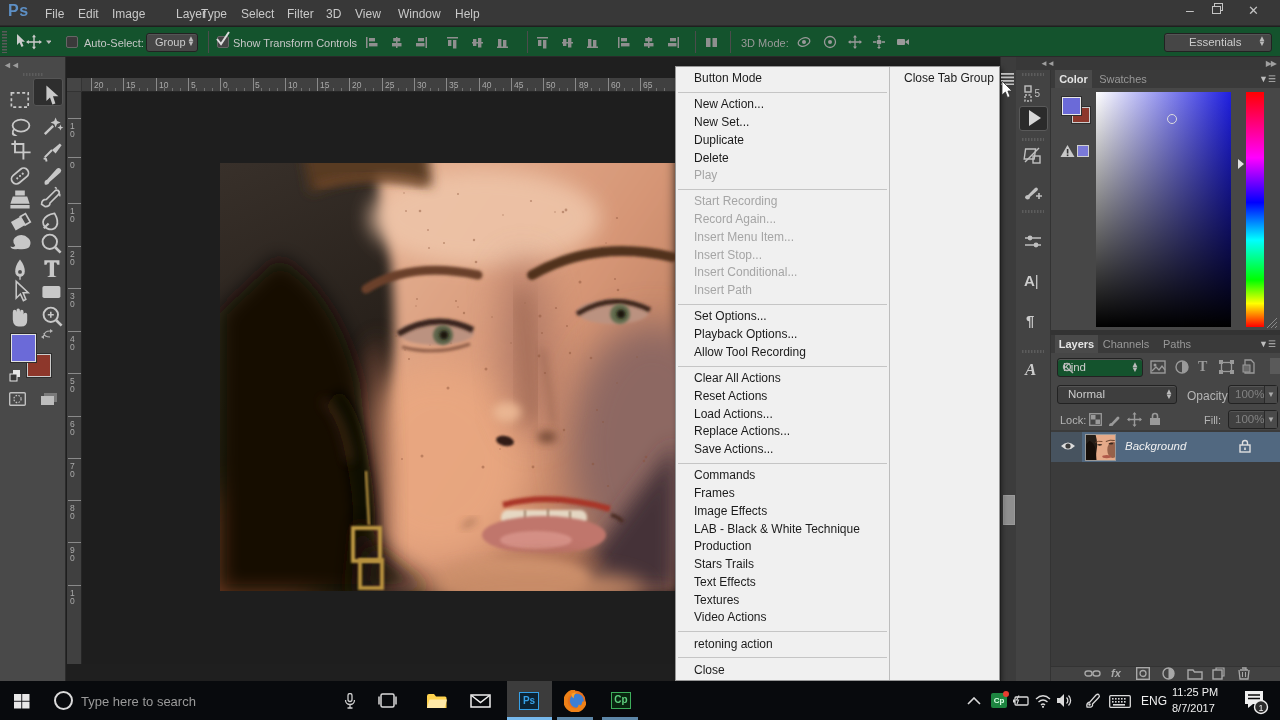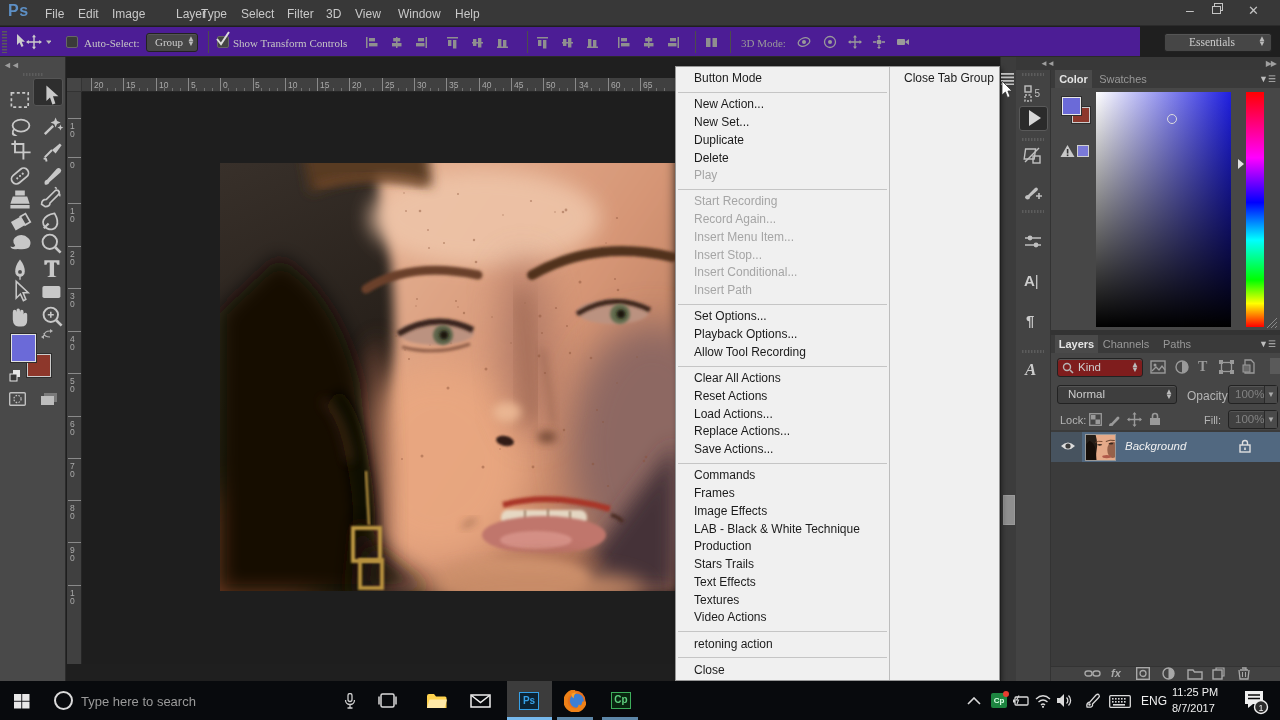--- a/index.html
+++ b/index.html
@@ -5,21 +5,21 @@
 html,body { width:1280px; height:720px; overflow:hidden; background:#1f1f1f;
   font-family:"Liberation Sans", sans-serif; }
 .abs { position:absolute; }
 #stage { position:relative; width:1280px; height:720px; }
 
 #menubar { left:0; top:0; width:1280px; height:26px; background:#383838; border-bottom:1px solid #2b2b2b;}
 #menubar span.m { position:absolute; top:7px; font-size:12px; color:#c9c9c9; }
 #pslogo { position:absolute; left:8px; top:2px; font-size:16px; font-weight:bold; color:#5d8fc4; letter-spacing:0.5px;}
 .winbtn { position:absolute; top:4px; color:#c4c4c4; font-size:11px; }
 
-#optbar { left:0; top:27px; width:1140px; height:30px; background:#4c1d95; border-bottom:1px solid #2a2a2a;font-family:Liberation Serif, serif;}
+#optbar { left:0; top:27px; width:1280px; height:30px; background:#14532d; border-bottom:1px solid #2a2a2a;}
 #optbar .txt { position:absolute; top:10px; font-size:11px; color:#c6c6c6; }
 .vsep { position:absolute; top:4px; width:1px; height:22px; background:#333; border-right:1px solid #4c4c4c;}
 .combo { position:absolute; background:#464646; border:1px solid #222;
   border-radius:3px; color:#cccccc; font-size:11.5px; box-shadow:inset 0 1px 0 #555;}
 .cbx { position:absolute; width:12px; height:12px; background:#3a3a3a; border:1px solid #666; border-radius:2px;}
 .updn { position:absolute; color:#bbb; font-size:8px; line-height:5px; }
 
 #toolbar { left:0; top:57px; width:66px; height:624px; background:#494949; border-right:1px solid #2c2c2c;}
 .tool { position:absolute; width:24px; height:24px; }
 
@@ -413,21 +413,21 @@
 <span class="rnum" style="left:447px;top:2px">45</span>
 <span class="rtick" style="left:444px;top:0;width:1px;height:13px"></span>
 <span class="rtick" style="left:452px;top:10px;width:1px;height:3px;background:#6f6f6f"></span>
 <span class="rtick" style="left:460px;top:10px;width:1px;height:3px;background:#6f6f6f"></span>
 <span class="rtick" style="left:468px;top:10px;width:1px;height:3px;background:#6f6f6f"></span>
 <span class="rnum" style="left:479px;top:2px">50</span>
 <span class="rtick" style="left:476px;top:0;width:1px;height:13px"></span>
 <span class="rtick" style="left:484px;top:10px;width:1px;height:3px;background:#6f6f6f"></span>
 <span class="rtick" style="left:492px;top:10px;width:1px;height:3px;background:#6f6f6f"></span>
 <span class="rtick" style="left:500px;top:10px;width:1px;height:3px;background:#6f6f6f"></span>
-<span class="rnum" style="left:512px;top:2px">34</span>
+<span class="rnum" style="left:512px;top:2px">89</span>
 <span class="rtick" style="left:508px;top:0;width:1px;height:13px"></span>
 <span class="rtick" style="left:516px;top:10px;width:1px;height:3px;background:#6f6f6f"></span>
 <span class="rtick" style="left:524px;top:10px;width:1px;height:3px;background:#6f6f6f"></span>
 <span class="rtick" style="left:532px;top:10px;width:1px;height:3px;background:#6f6f6f"></span>
 <span class="rnum" style="left:544px;top:2px">60</span>
 <span class="rtick" style="left:541px;top:0;width:1px;height:13px"></span>
 <span class="rtick" style="left:549px;top:10px;width:1px;height:3px;background:#6f6f6f"></span>
 <span class="rtick" style="left:557px;top:10px;width:1px;height:3px;background:#6f6f6f"></span>
 <span class="rtick" style="left:565px;top:10px;width:1px;height:3px;background:#6f6f6f"></span>
 <span class="rnum" style="left:576px;top:2px">65</span>
@@ -735,21 +735,21 @@
           </g>
         </svg>
         <div class="abs" style="left:0;top:260px;width:229px;height:5px;background:#333"></div>
         <div class="ptabrow" style="top:265px">
           <div class="ptab on" style="left:4px;width:43px">Layers</div>
           <div class="ptab off" style="left:47px;width:56px">Channels</div>
           <div class="ptab off" style="left:106px;width:40px">Paths</div>
           <span class="flym">▼☰</span>
         </div>
         <div class="abs" style="left:0;top:283px;width:229px;height:77px;background:#464646"></div>
-        <span class="combo" style="left:6px;top:288px;width:86px;height:19px;line-height:17px;padding-left:20px;background:#7f1d1d">Kind</span>
+        <span class="combo" style="left:6px;top:288px;width:86px;height:19px;line-height:17px;padding-left:5px;background:#14532d">Kind</span>
         <svg class="abs" style="left:11px;top:292px" width="12" height="12">
           <circle cx="5" cy="5" r="3.5" fill="none" stroke="#b5b5b5" stroke-width="1.4"></circle>
           <path d="M8 8 L11 11" stroke="#b5b5b5" stroke-width="1.6"></path>
         </svg>
         <span class="updn" style="left:80px;top:292px">▲<br>▼</span>
         <svg class="abs" style="left:99px;top:290px" width="16" height="14" viewBox="0 0 16 14">
           <rect x="1" y="1" width="14" height="12" fill="none" stroke="#9a9a9a" stroke-width="1.4"></rect>
           <circle cx="5" cy="5" r="1.5" fill="#9a9a9a"></circle>
           <path d="M2 11 l4 -4 3 3 3 -4 3 4" stroke="#9a9a9a" stroke-width="1.3" fill="none"></path>
         </svg>

